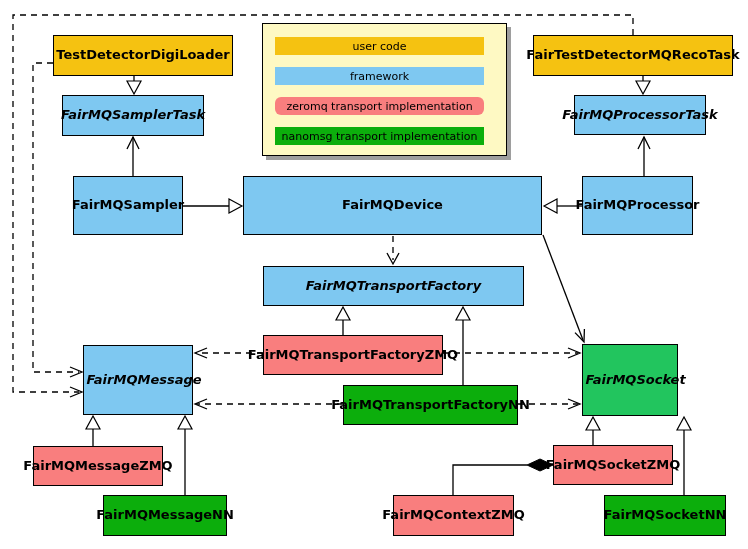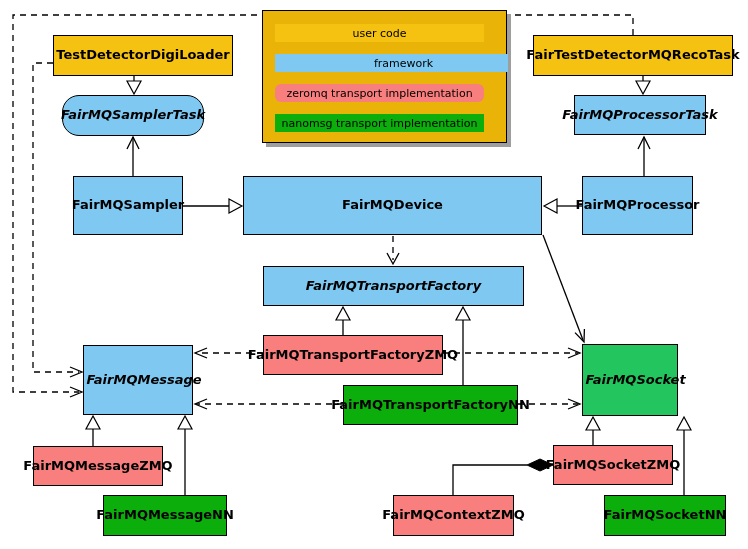--- a/index.html
+++ b/index.html
@@ -12,22 +12,22 @@
   .dash{stroke-dasharray:6 5;}
   .tri{fill:#fff;stroke:#000;stroke-width:1.2;}
   .dia{fill:#000;stroke:#000;stroke-width:1;}
   .node{
     position:absolute;box-sizing:border-box;border:1.5px solid #000;
     display:flex;align-items:center;justify-content:center;
     font-size:13px;font-weight:bold;color:#000;text-align:center;line-height:1.1;
   }
   .abstract{font-style:italic;}
   .legend{
-    position:absolute;left:262px;top:10px;width:245px;height:133px;
-    background:#eab308;border:1.6px solid #000;box-sizing:border-box;
+    position:absolute;left:262px;top:23px;width:245px;height:133px;
+    background:#fef9c3;border:1.6px solid #000;box-sizing:border-box;
     box-shadow:4px 4px 0 #9e9e9e;
   }
   .legend-row{
     position:absolute;left:12px;width:209px;height:18px;
     display:flex;align-items:center;justify-content:center;
     font-size:11px;color:#000;
   }
 </style>
 </head>
 <body>
@@ -139,21 +139,21 @@
     <g>
       <path class="e dash" d="M633 35 V15 H13 V392 H79"></path>
       <path class="e" d="M70 387 L82 392 L70 397"></path>
     </g>
   </svg>
 
   <div class="node" style="left: 53px; top: 35px; width: 180px; height: 41px; background-color: rgb(245, 194, 17);">TestDetectorDigiLoader</div>
 
   <div class="node" style="left: 533px; top: 35px; width: 200px; height: 41px; background-color: rgb(245, 194, 17);">FairTestDetectorMQRecoTask</div>
 
-  <div class="node abstract" style="left: 62px; top: 95px; width: 142px; height: 41px; background-color: rgb(126, 200, 241); border-radius: 17px;">FairMQSamplerTask</div>
+  <div class="node abstract" style="left: 62px; top: 95px; width: 142px; height: 41px; background-color: rgb(126, 200, 241);">FairMQSamplerTask</div>
 
   <div class="node abstract" style="left: 574px; top: 95px; width: 132px; height: 40px; background-color: rgb(126, 200, 241);">FairMQProcessorTask</div>
 
   <div class="node" style="left: 73px; top: 176px; width: 110px; height: 59px; background-color: rgb(126, 200, 241);">FairMQSampler</div>
 
   <div class="node" style="left: 243px; top: 176px; width: 299px; height: 59px; background-color: rgb(126, 200, 241);">FairMQDevice</div>
 
   <div class="node" style="left: 582px; top: 176px; width: 111px; height: 59px; background-color: rgb(126, 200, 241);">FairMQProcessor</div>
 
   <div class="node abstract" style="left: 263px; top: 266px; width: 261px; height: 40px; background-color: rgb(126, 200, 241);">FairMQTransportFactory</div>
@@ -171,18 +171,18 @@
   <div class="node" style="left: 103px; top: 495px; width: 124px; height: 41px; background-color: rgb(12, 174, 12);">FairMQMessageNN</div>
 
   <div class="node" style="left: 553px; top: 445px; width: 120px; height: 40px; background-color: rgb(249, 126, 126);">FairMQSocketZMQ</div>
 
   <div class="node" style="left: 393px; top: 495px; width: 121px; height: 41px; background-color: rgb(249, 126, 126);">FairMQContextZMQ</div>
 
   <div class="node" style="left: 604px; top: 495px; width: 122px; height: 41px; background-color: rgb(12, 174, 12);">FairMQSocketNN</div>
 
   <div class="legend">
     <div class="legend-row" style="top: 13px; background-color: rgb(245, 194, 17);">user code</div>
-    <div class="legend-row" style="top: 43px; background-color: rgb(126, 200, 241); padding-left: 24px;">framework</div>
+    <div class="legend-row" style="top: 43px; background-color: rgb(126, 200, 241);">framework</div>
     <div class="legend-row" style="top: 73px; background-color: rgb(249, 126, 126); border-radius: 6px;">zeromq transport implementation</div>
     <div class="legend-row" style="top: 103px; background-color: rgb(12, 174, 12);">nanomsg transport implementation</div>
   </div>
 
 </div>
 
 </body></html>

